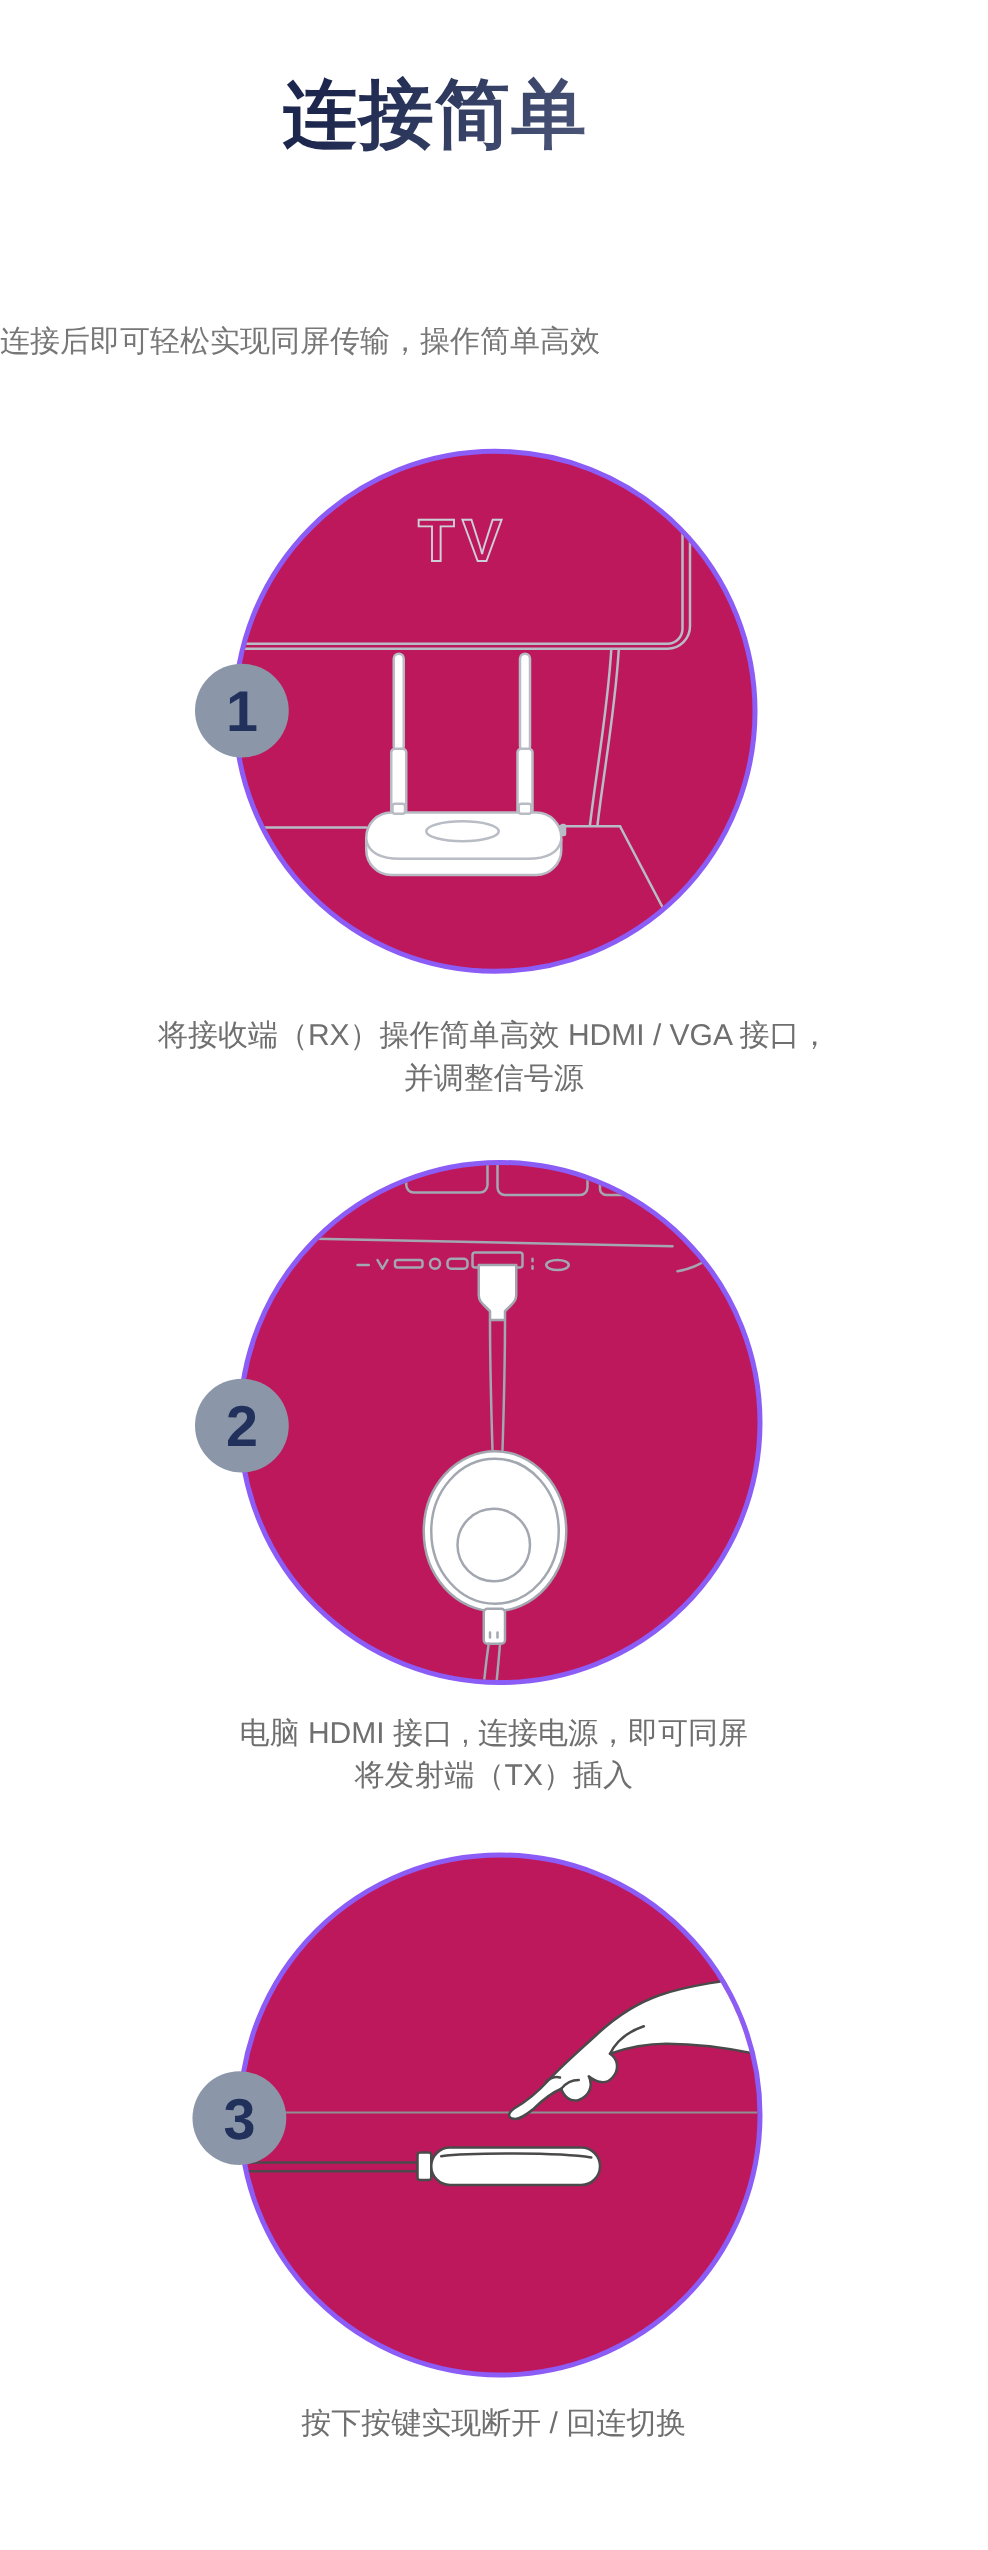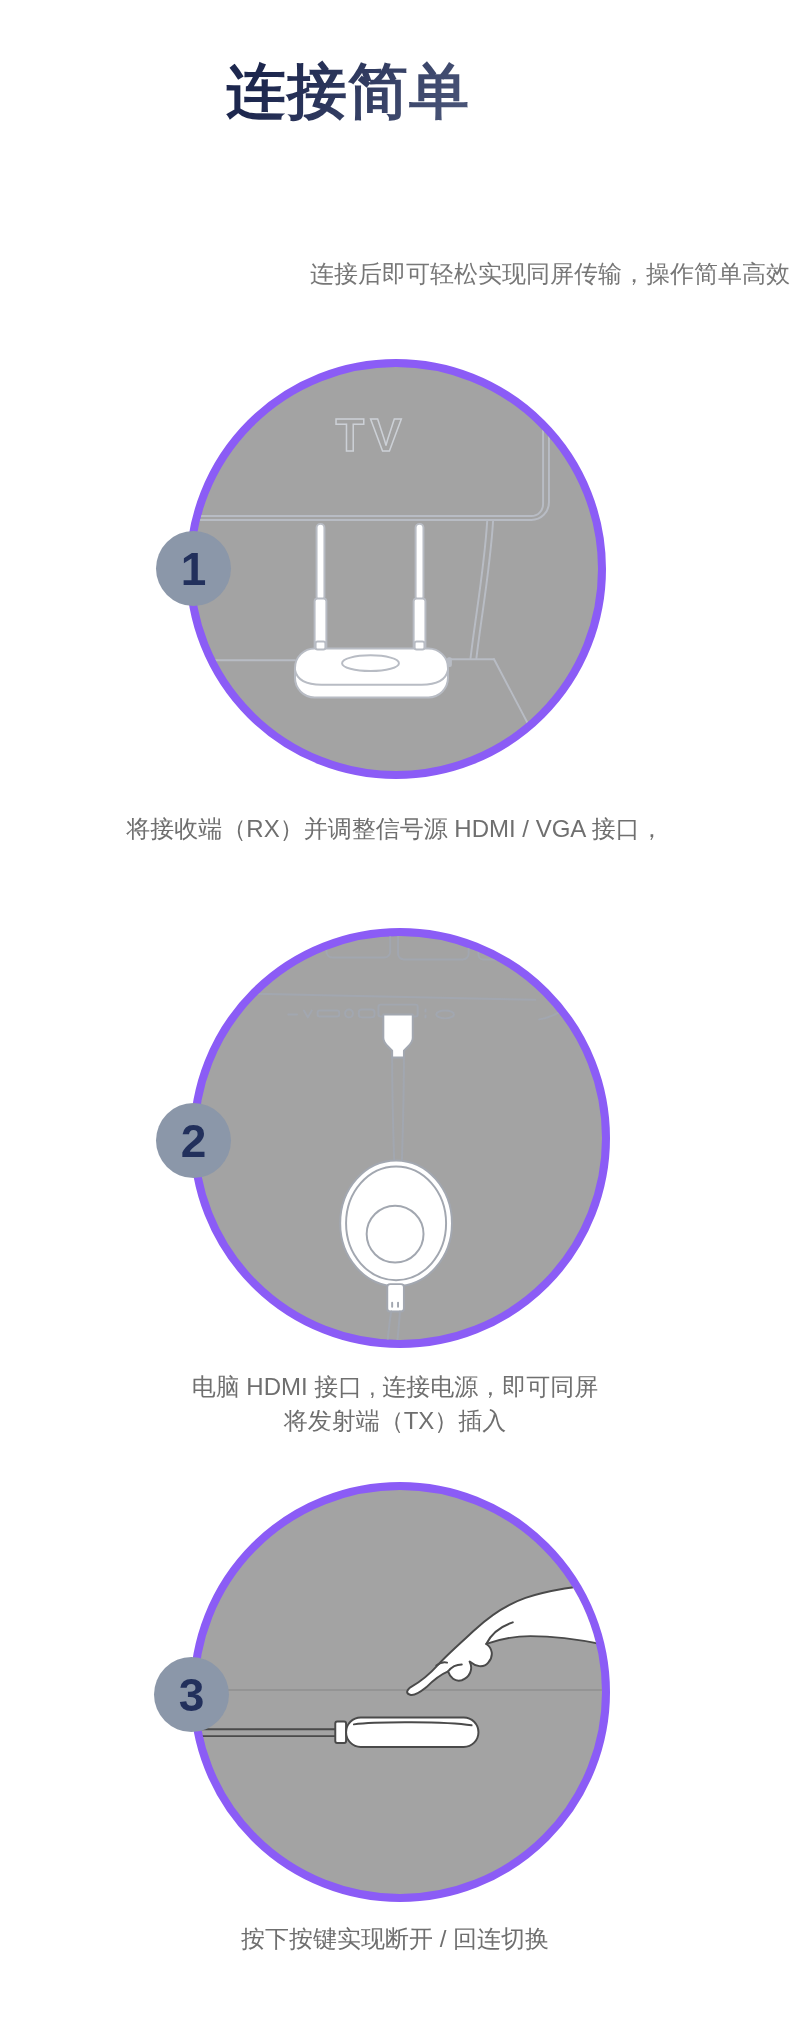--- a/index.html
+++ b/index.html
@@ -3,25 +3,25 @@
 <meta charset="utf-8">
 <style>
   html,body{margin:0;padding:0;background:#ffffff;}
   .page{position:relative;width:790px;height:2040px;margin:0 auto;background:#ffffff;
         font-family:"Liberation Sans",sans-serif;overflow:hidden;}
 
   .title{position:absolute;top:52px;left:0;width:696px;text-align:center;
          font-size:60px;font-weight:700;line-height:80px;letter-spacing:1px;
          background:linear-gradient(125deg,#1d274e 38%,#4b5679 68%,#97a1b8 100%);
          -webkit-background-clip:text;background-clip:text;color:transparent;}
-  .subtitle{position:absolute;top:259px;left:0;width:790px;text-align:right;
+  .subtitle{position:absolute;top:259px;left:0;width:790px;text-align:left;
             font-size:24px;line-height:30px;color:#777777;}
 
   .circle{position:absolute;width:420px;height:420px;box-sizing:border-box;
-          border:8px solid #8b5cf6;border-radius:50%;background:#a3a3a3;overflow:hidden;}
+          border:4px solid #8b5cf6;border-radius:50%;background:#be185d;overflow:hidden;}
   .c1{left:186px;top:359px;}
   .c2{left:190px;top:928px;}
   .c3{left:190px;top:1482px;}
   .circle svg{display:block;width:100%;height:100%;}
 
   .badge{position:absolute;width:75px;height:75px;border-radius:50%;background:#8b97a9;
          color:#22305c;font-size:46px;font-weight:700;display:flex;align-items:center;
          justify-content:center;z-index:2;}
   .b1{left:156px;top:531px;}
   .b2{left:156px;top:1103px;}
@@ -88,21 +88,22 @@
         <rect class="s-light f-white" x="128" y="284" width="10" height="8" rx="2"></rect>
         <rect class="s-light f-white" x="229" y="284" width="10" height="8" rx="2"></rect>
         <rect x="262" y="300" width="5" height="10" rx="2" fill="#b8bcc4"></rect>
       </g>
     </svg>
   </div>
   <div class="badge b1">
     <span>1</span>
   </div>
   <div class="caption cap1">
-    <div>将接收端（RX）并调整信号源 HDMI / VGA 接口，</div>
+    <div>将接收端（RX）操作简单高效 HDMI / VGA 接口，</div>
+    <div>并调整信号源</div>
   </div>
 
   <div class="circle c2">
     <svg viewBox="4 4 412 412">
 
       <g>
         <rect class="s-med" x="135" y="-16" width="65" height="42" rx="6"></rect>
         <rect class="s-med" x="208" y="-16" width="72" height="44" rx="6"></rect>
         <rect class="s-med" x="290" y="-16" width="26" height="44" rx="5"></rect>
         <text class="key-text" transform="rotate(90 303 4)" x="303" y="4" text-anchor="middle">delete</text>

